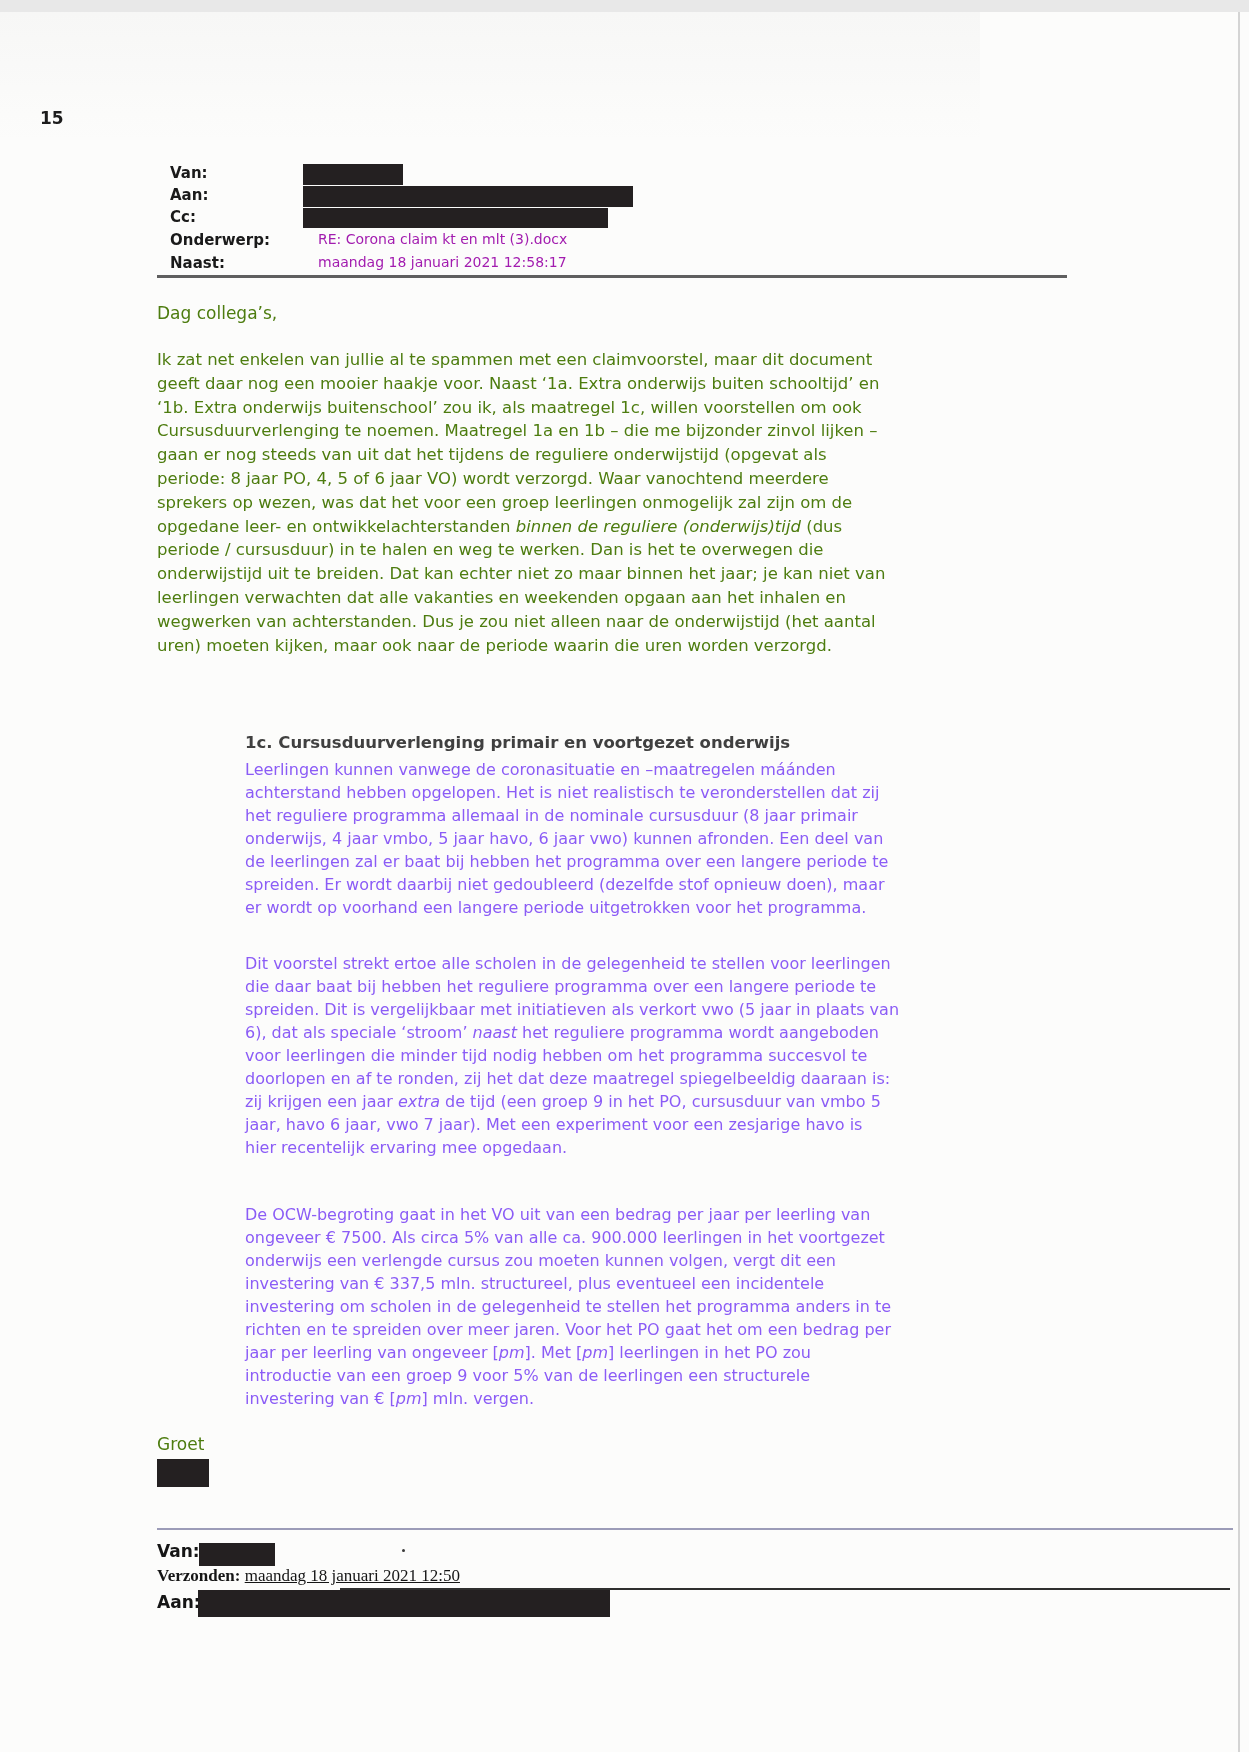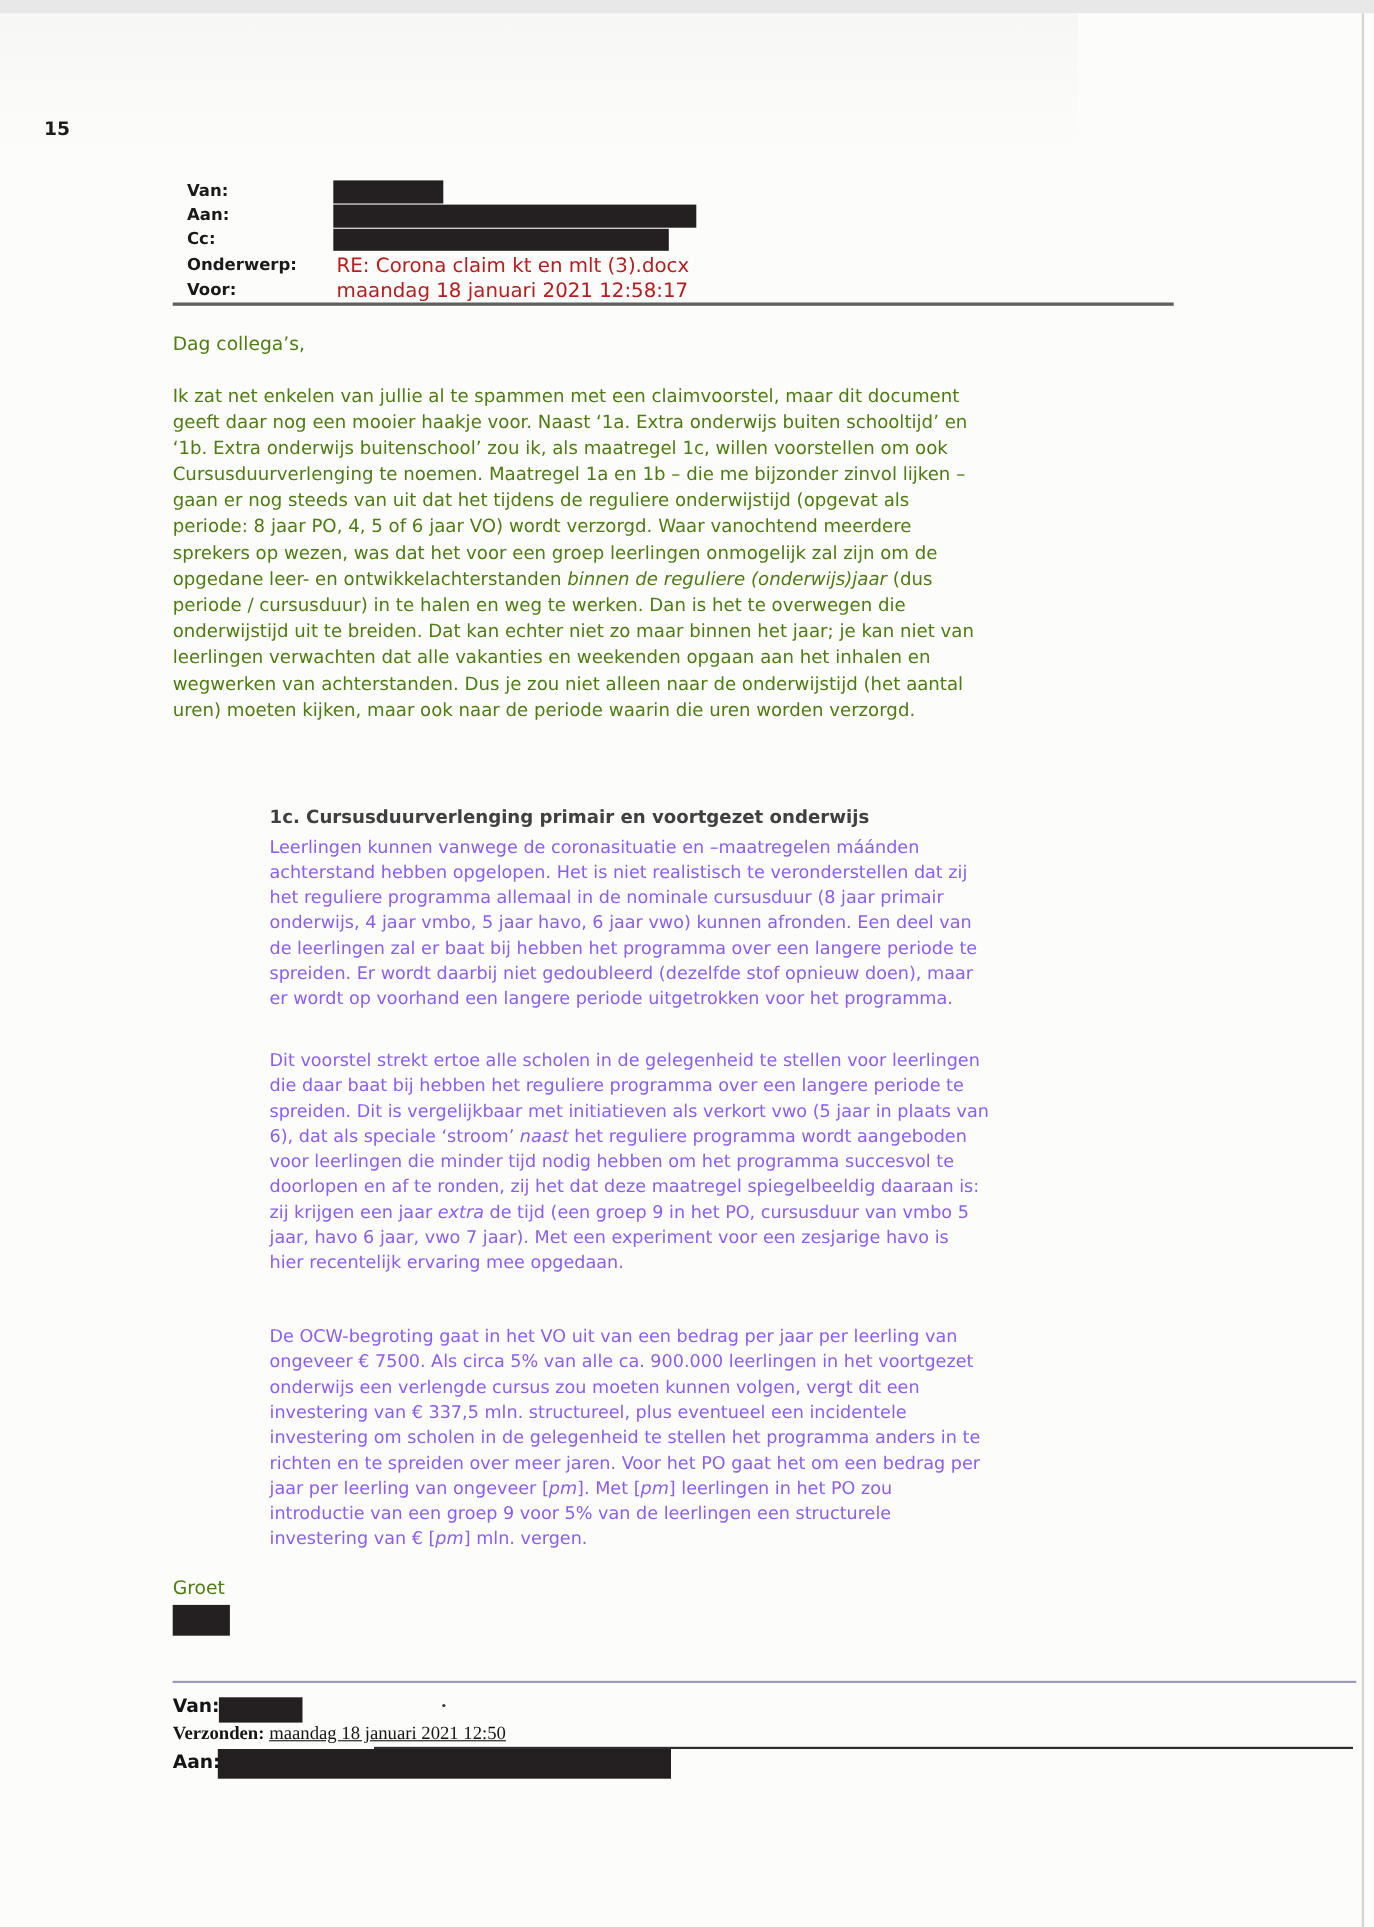--- a/index.html
+++ b/index.html
@@ -12,21 +12,21 @@
     overflow:hidden;
   }
   .haze{
     position:absolute;left:0;top:0;width:980px;height:130px;
     background:linear-gradient(180deg, rgba(180,180,180,0.07), rgba(180,180,180,0.02) 70%, transparent);
   }
   .scan-edge{position:absolute;left:1238px;top:0;width:2px;height:1752px;background:#d4d4d4;}
   .pagenum{position:absolute;left:40px;top:96px;font-size:17px;font-weight:bold;color:#1c1c1c;}
   
   .hdr-label{position:absolute;left:170px;font-size:15px;font-weight:bold;color:#1a1a1a;white-space:nowrap;}
-  .hdr-value{position:absolute;left:306px;font-size:18px;color:#b91c1c;white-space:nowrap;}
+  .hdr-value{position:absolute;left:318px;font-size:14px;color:#a21caf;white-space:nowrap;}
   .bar{position:absolute;background:#242021;}
   .hdr-rule{position:absolute;left:157px;top:263px;width:910px;height:3px;background:#5f5f5f;}
   
   .purple{color:#4d7c0f;}
   .blacktxt{color:#8b5cf6;}
   .para{position:absolute;white-space:pre-line;font-size:16.5px;line-height:23.8px;}
   .greeting{left:157px;top:290px;font-size:17px;}
   .p1{left:157px;top:336px;width:1000px;}
   .plug{left:157px;top:671px;}
   .prop-head{position:absolute;left:245px;top:721px;font-size:16.5px;font-weight:bold;color:#404040;white-space:nowrap;}
@@ -66,36 +66,36 @@
 
     <span class="hdr-label" style="top:174px">Aan:</span>
     <div class="bar" style="left:303px;top:174px;width:330px;height:21px;"></div>
 
     <span class="hdr-label" style="top:196px">Cc:</span>
     <div class="bar" style="left:303px;top:196px;width:305px;height:20px;"></div>
 
     <span class="hdr-label" style="top:219px">Onderwerp:</span>
     <span class="hdr-value" style="top:219px">RE: Corona claim kt en mlt (3).docx</span>
 
-    <span class="hdr-label" style="top:242px">Voor:</span>
+    <span class="hdr-label" style="top:242px">Naast:</span>
     <span class="hdr-value" style="top:242px">maandag 18 januari 2021 12:58:17</span>
   </div>
 
   <div class="hdr-rule"></div>
 
   <div class="para purple greeting">Dag collega’s,</div>
 
   <div class="para purple p1"><span>Ik zat net enkelen van jullie al te spammen met een claimvoorstel, maar dit document
 geeft daar nog een mooier haakje voor. Naast ‘1a. Extra onderwijs buiten schooltijd’ en
 ‘1b. Extra onderwijs buitenschool’ zou ik, als maatregel 1c, willen voorstellen om ook
 Cursusduurverlenging te noemen. Maatregel 1a en 1b – die me bijzonder zinvol lijken –
 gaan er nog steeds van uit dat het tijdens de reguliere onderwijstijd (opgevat als
 periode: 8 jaar PO, 4, 5 of 6 jaar VO) wordt verzorgd. Waar vanochtend meerdere
 sprekers op wezen, was dat het voor een groep leerlingen onmogelijk zal zijn om de
-opgedane leer- en ontwikkelachterstanden </span><i>binnen de reguliere (onderwijs)jaar</i><span> (dus
+opgedane leer- en ontwikkelachterstanden </span><i>binnen de reguliere (onderwijs)tijd</i><span> (dus
 periode / cursusduur) in te halen en weg te werken. Dan is het te overwegen die
 onderwijstijd uit te breiden. Dat kan echter niet zo maar binnen het jaar; je kan niet van
 leerlingen verwachten dat alle vakanties en weekenden opgaan aan het inhalen en
 wegwerken van achterstanden. Dus je zou niet alleen naar de onderwijstijd (het aantal
 uren) moeten kijken, maar ook naar de periode waarin die uren worden verzorgd.</span></div>
 
 
   <div class="prop-head">1c. Cursusduurverlenging primair en voortgezet onderwijs</div>
 
   <div class="prop blacktxt prop1">Leerlingen kunnen vanwege de coronasituatie en –maatregelen máánden

